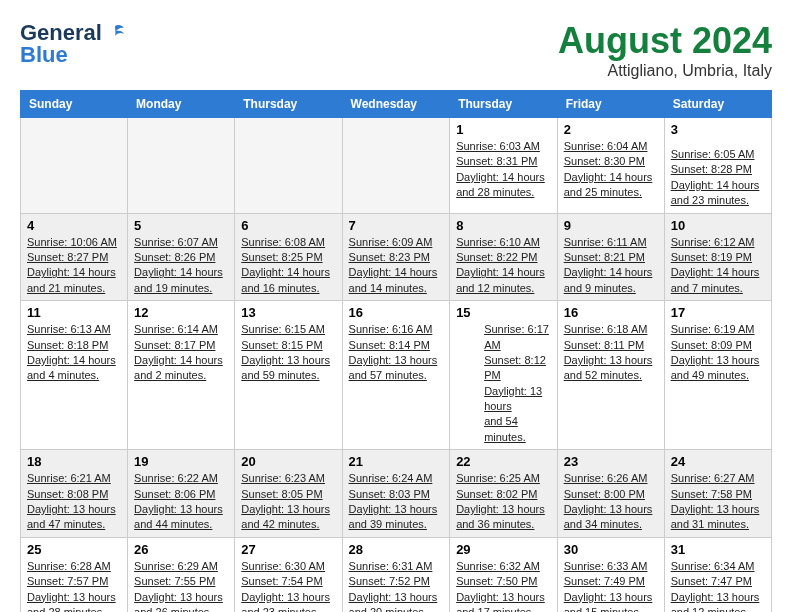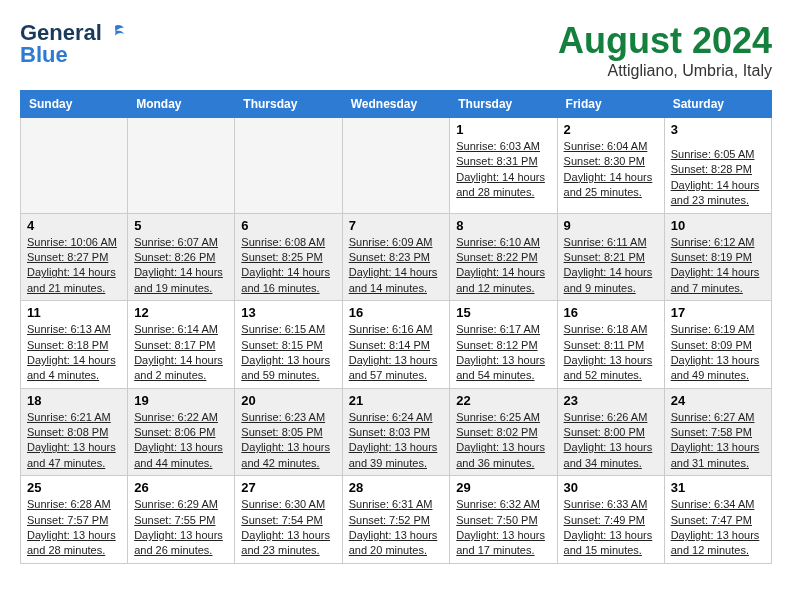--- a/index.html
+++ b/index.html
@@ -214,21 +214,21 @@
         </td>
         <td>
           <span class="day-number">16</span>
           <div class="day-info" style="white-space: pre-line;">Sunrise: 6:16 AM
 Sunset: 8:14 PM
 Daylight: 13 hours
 and 57 minutes.</div>
         </td>
         <td>
           <span class="day-number">15</span>
-          <div class="day-info" style="white-space: pre-line;">Sunrise: 6:17 AM
+          <div class="day-info" style="white-space: pre-line; margin-left: 28px;">Sunrise: 6:17 AM
 Sunset: 8:12 PM
 Daylight: 13 hours
 and 54 minutes.</div>
         </td>
         <td>
           <span class="day-number">16</span>
           <div class="day-info" style="white-space: pre-line;">Sunrise: 6:18 AM
 Sunset: 8:11 PM
 Daylight: 13 hours
 and 52 minutes.</div>

